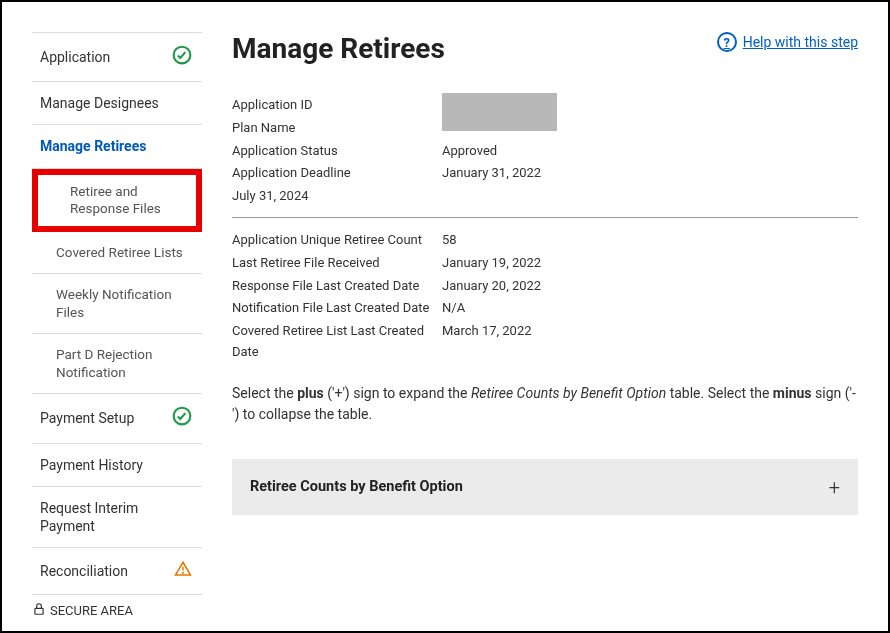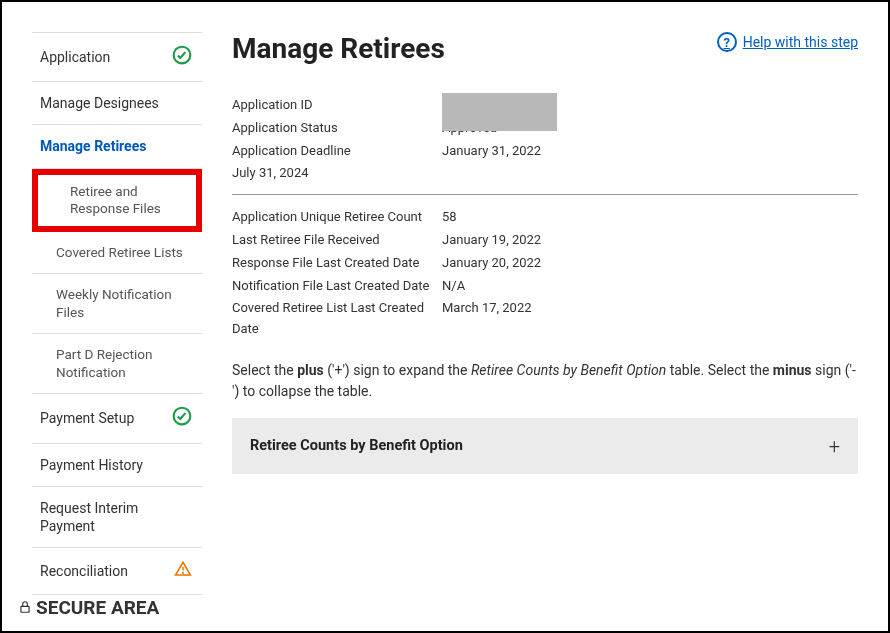--- a/index.html
+++ b/index.html
@@ -106,21 +106,21 @@
     }
     .redacted {
       background: #b8b8b8;
       width: 115px;
       height: 38px;
     }
     .instruction {
       font-size: 14px;
       color: #333;
       line-height: 1.5;
-      margin: 20px 0 16px 0;
+      margin: 20px 0 34px 0;
     }
     .instruction .bold { font-weight: 700; }
     .instruction .italic { font-style: italic; }
     .accordion {
       background: #ebebeb;
       padding: 16px 18px;
       display: flex;
       justify-content: space-between;
       align-items: center;
       cursor: pointer;
@@ -131,27 +131,26 @@
       color: #222;
     }
     .accordion-icon {
       font-size: 20px;
       color: #333;
       font-weight: 300;
     }
     .footer {
       position: absolute;
       bottom: 12px;
-      left: 16px;
-      font-size: 19px;
+      left: 30px;
+      font-size: 13px;
       color: #333;
       display: flex;
       align-items: center;
       gap: 4px;
-      font-weight: bold;
     }
     .check-icon svg { width: 20px; height: 20px; }
     .warn-icon svg { width: 18px; height: 18px; }
     .lock-icon svg { width: 14px; height: 14px; }
   </style>
 </head>
 <body>
 
 <div class="container">
   <nav class="sidebar">
@@ -215,20 +214,23 @@
       <a class="help-link">
         <span class="help-icon">?</span>
         <span>Help with this step</span>
       </a>
     </div>
 
     <div class="info-section">
       <div class="info-row" style="position:relative">
         <div class="info-label">Application ID</div>
         <div class="redacted" style="position:absolute;left:210px;top:-2px"></div>
+      </div>
+      <div class="info-row">
+        <div class="info-label">Plan Name</div>
       </div>
       <div class="info-row">
         <div class="info-label">Application Status</div>
         <div class="info-value">Approved</div>
       </div>
       <div class="info-row">
         <div class="info-label">Application Deadline</div>
         <div class="info-value">January 31, 2022</div>
       </div>
       <div class="info-row">

